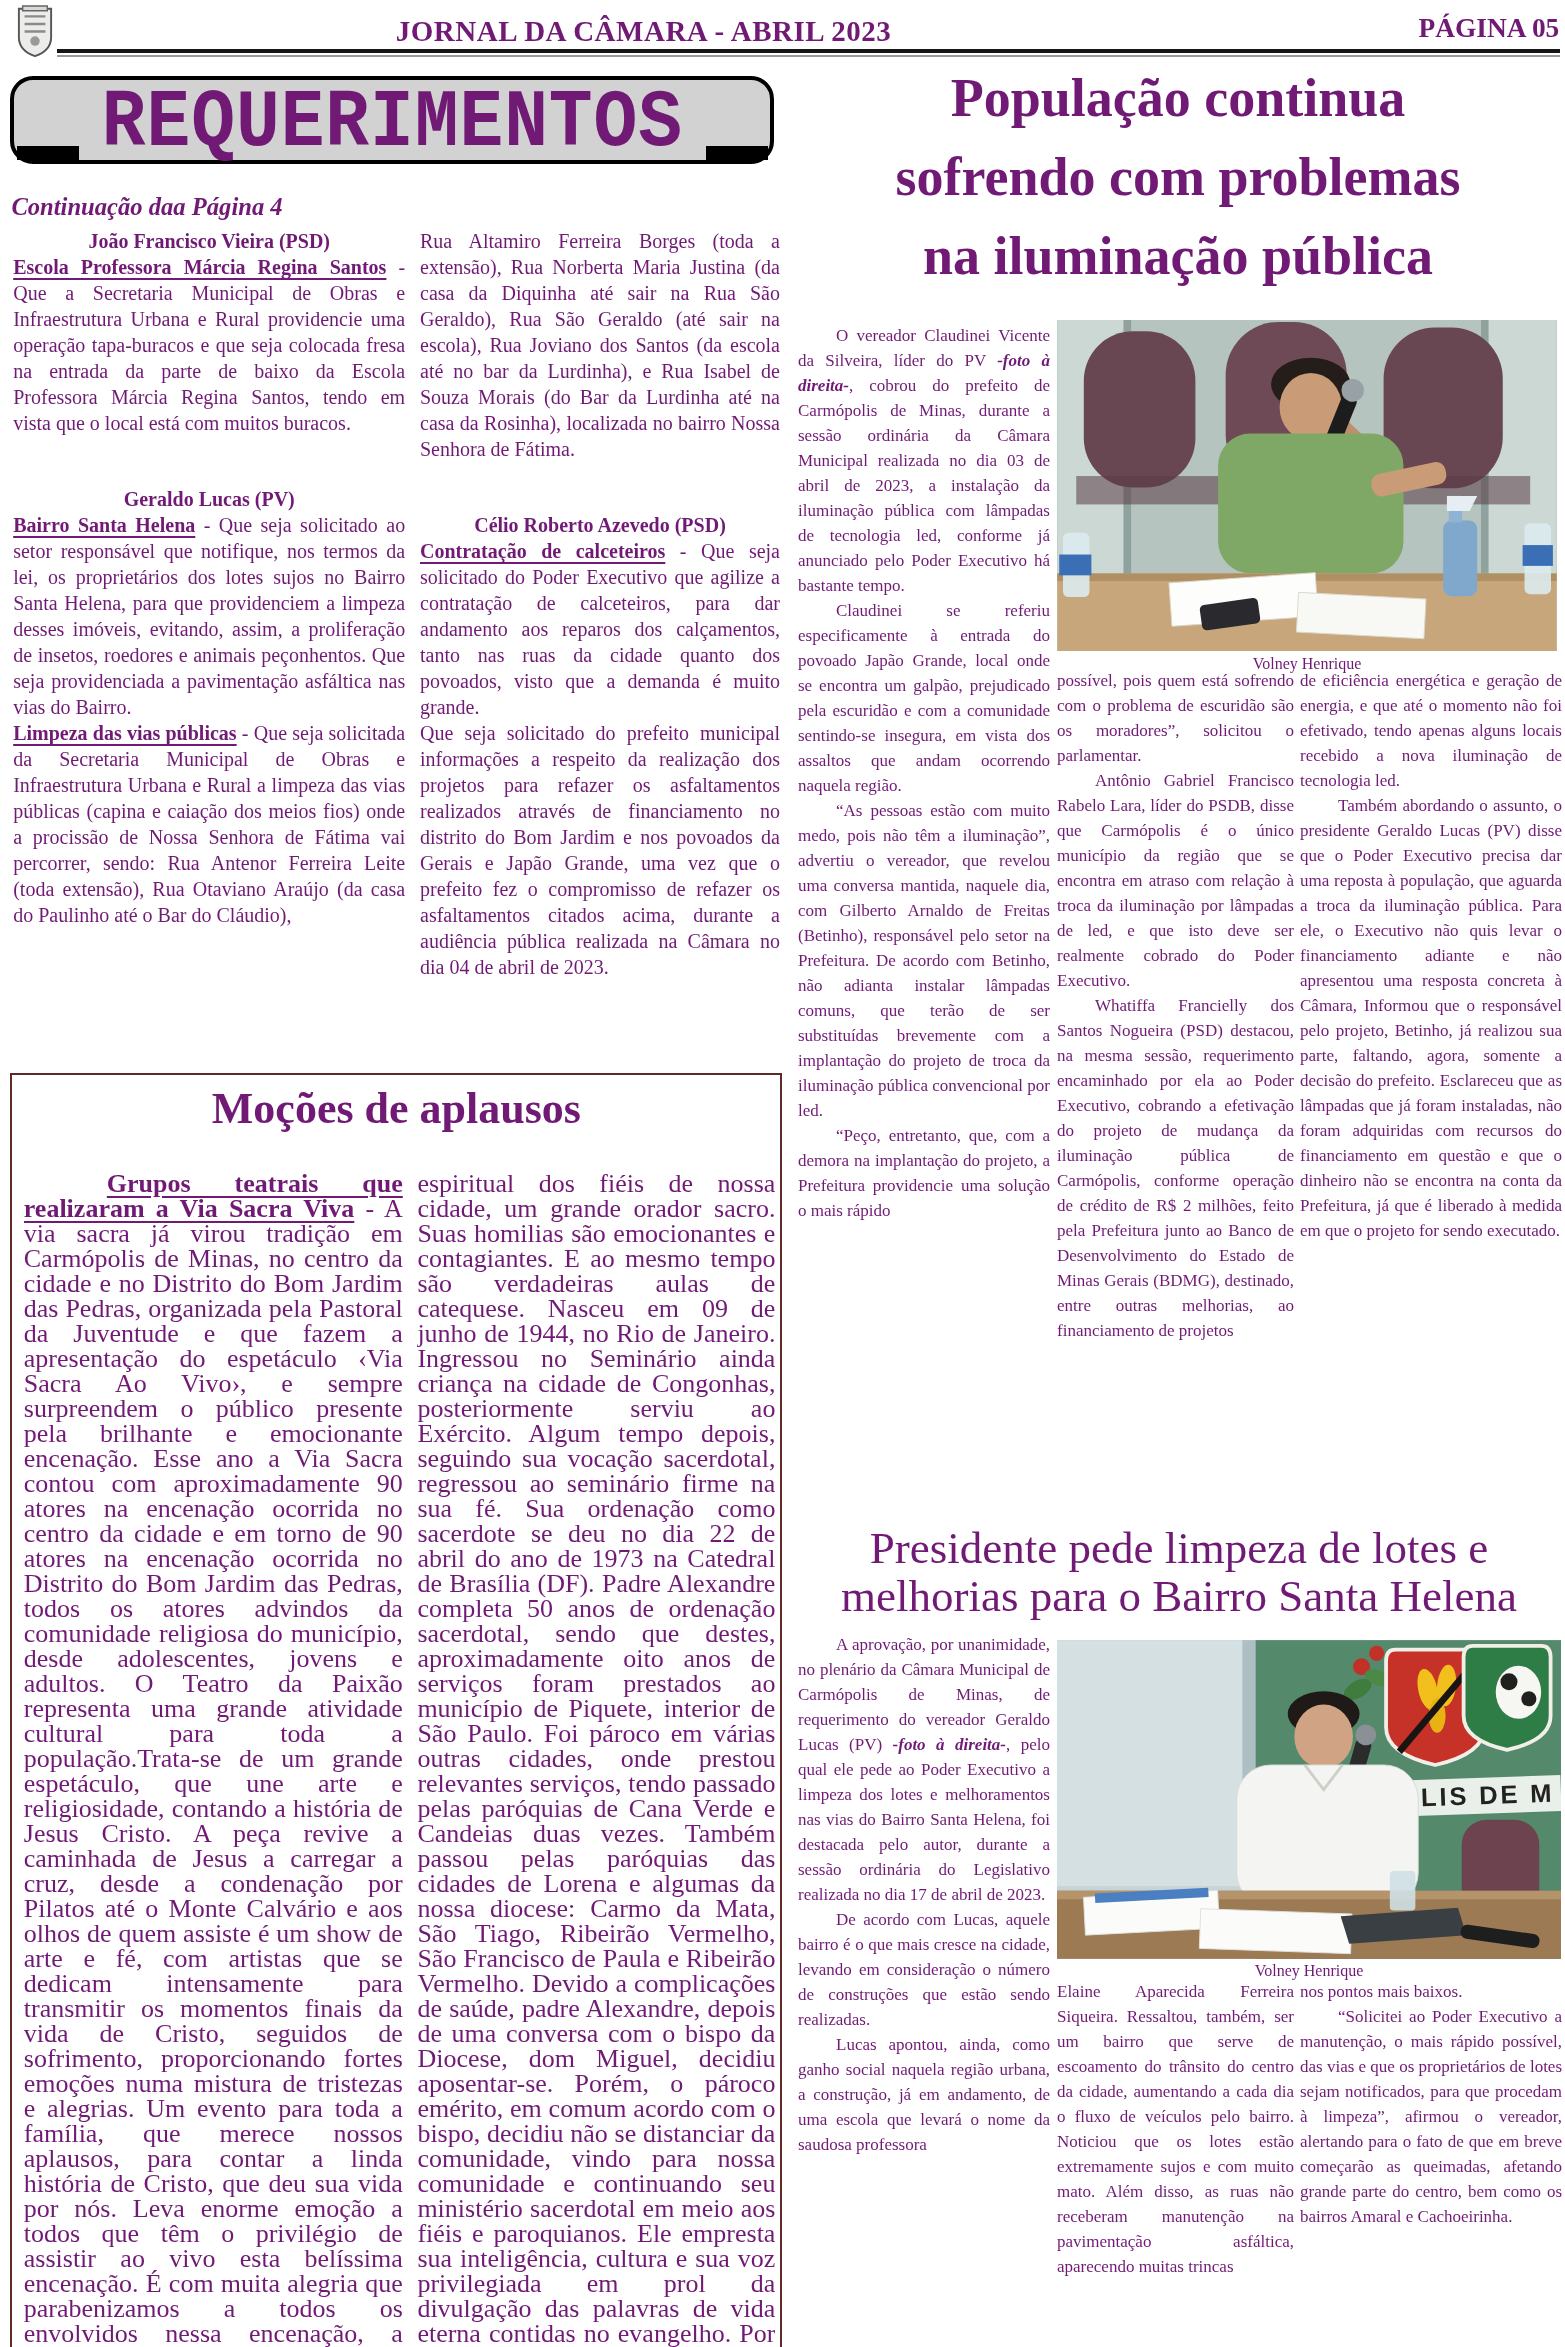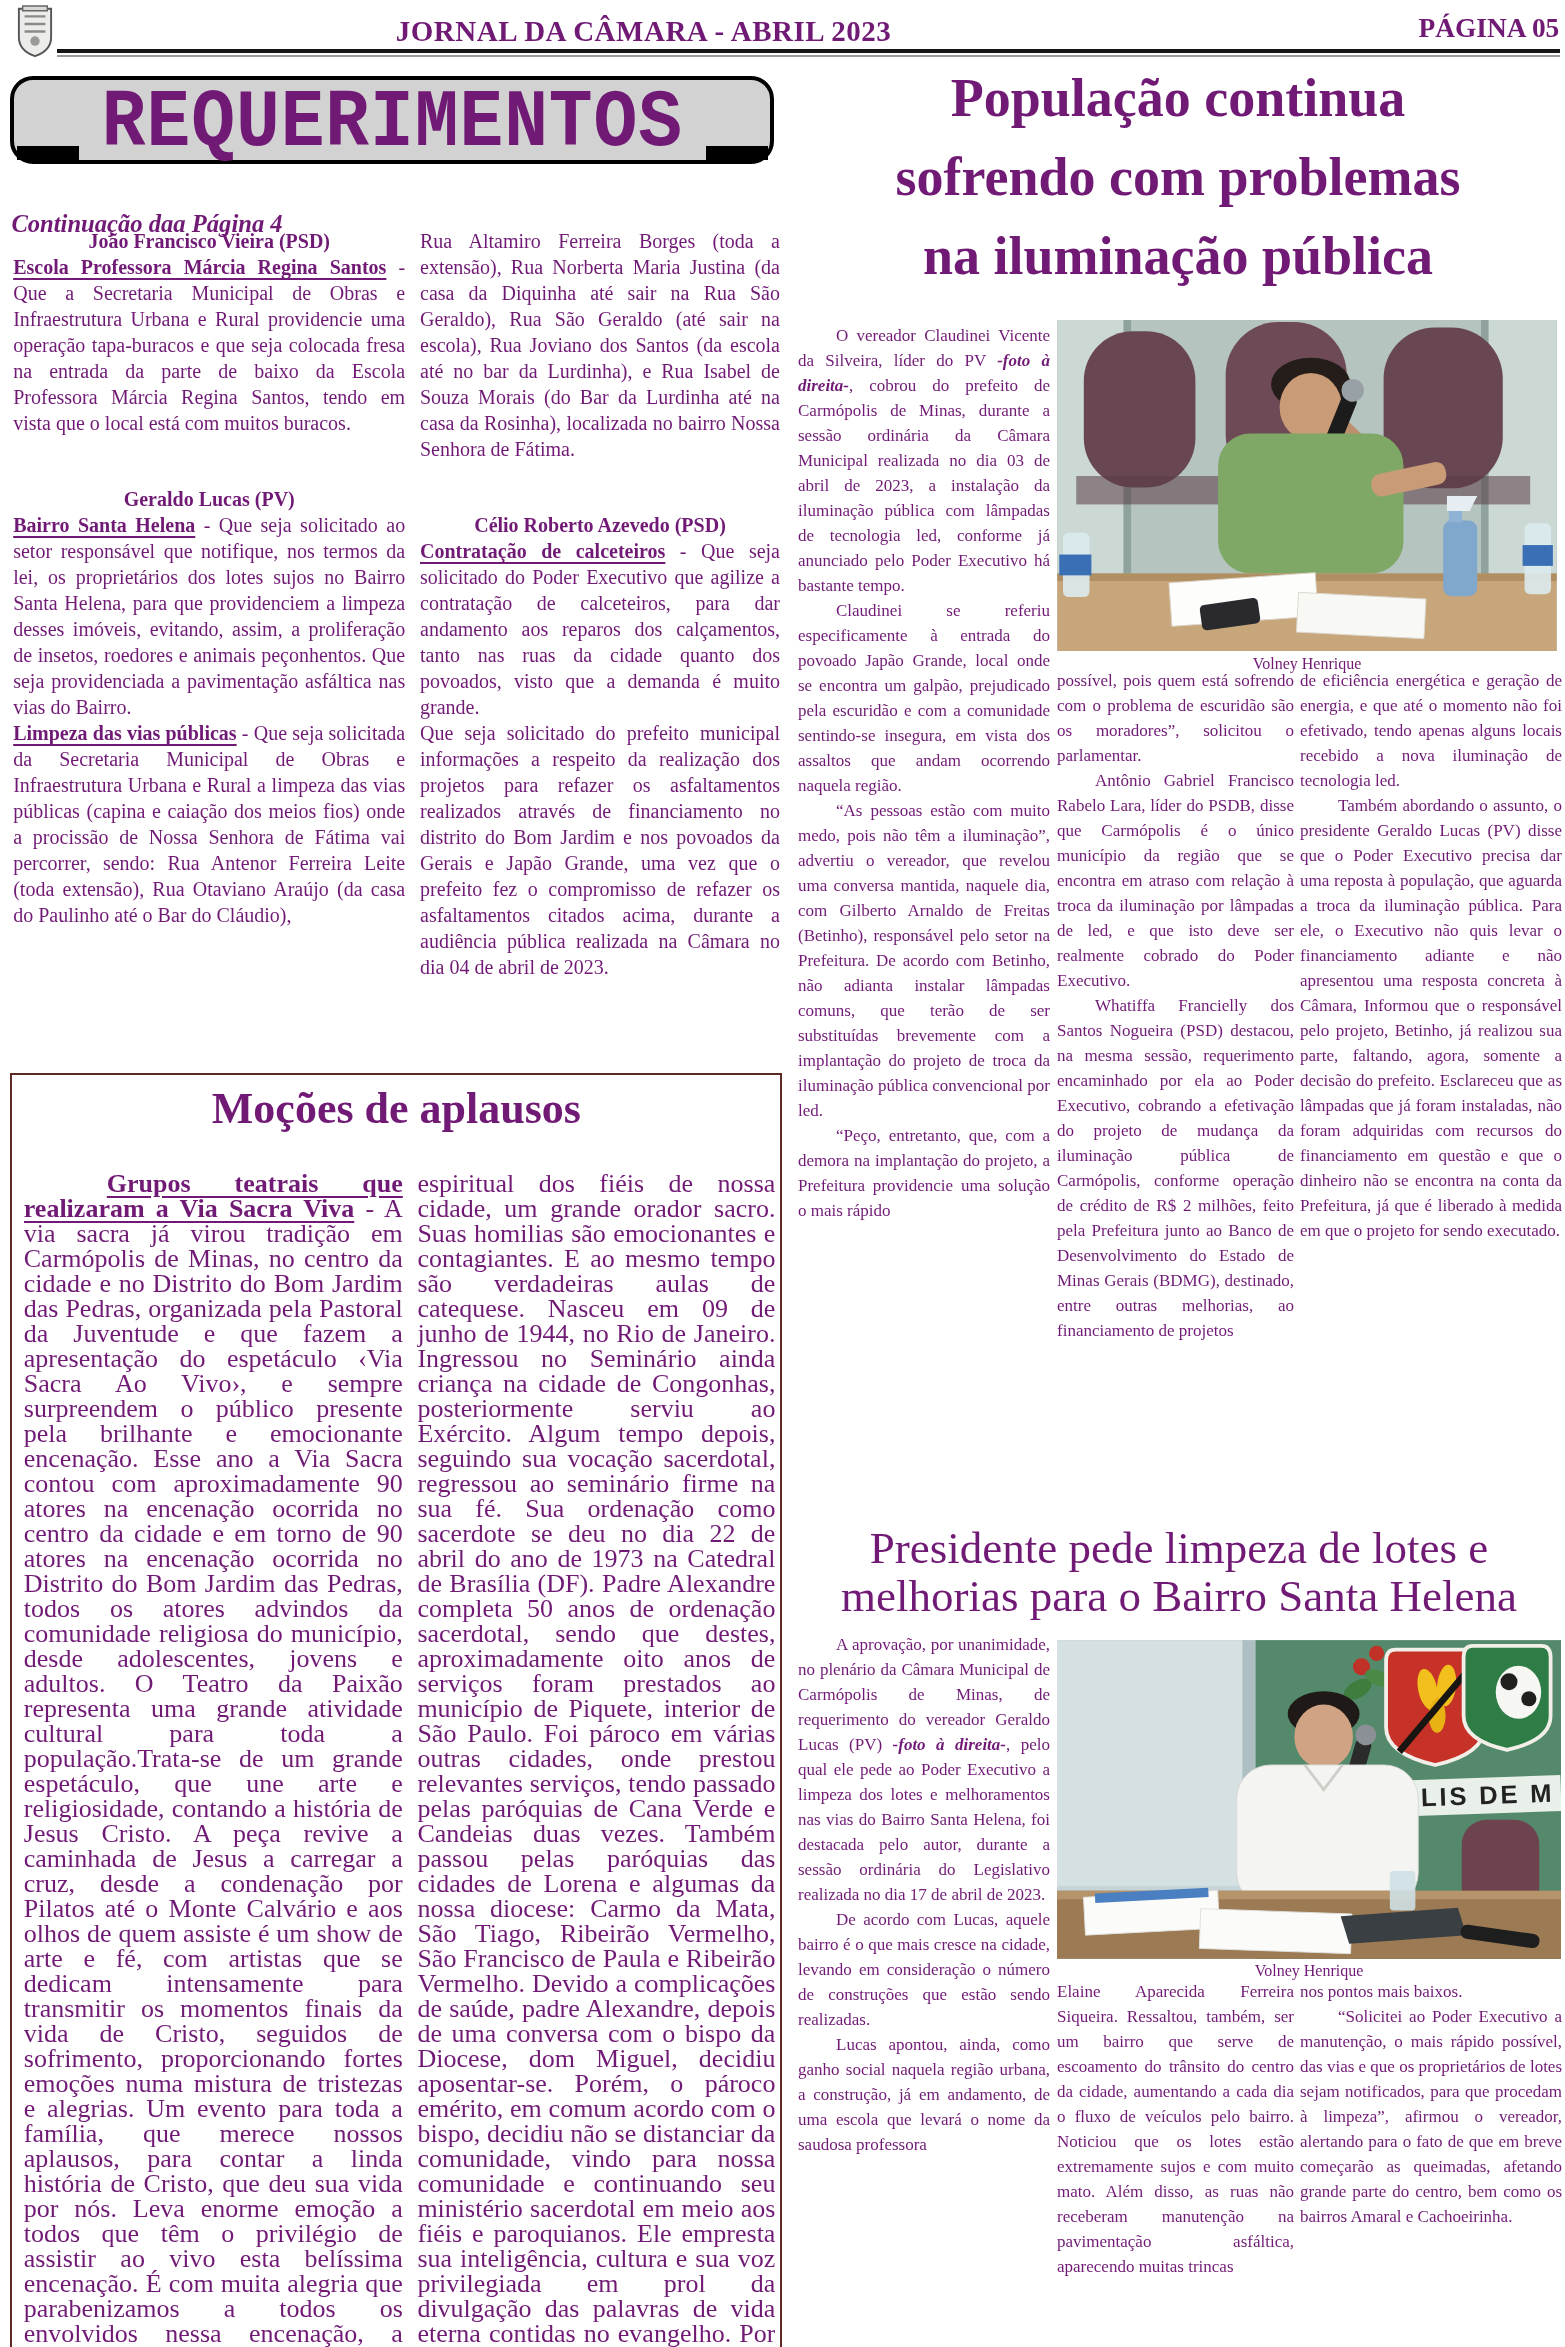--- a/index.html
+++ b/index.html
@@ -15,21 +15,21 @@
   .head-rule:after{content:"";position:absolute;left:0;top:5.7px;width:100%;height:1.9px;background:#9a9a9a;}
   .logo{position:absolute;left:15px;top:4.7px;}
 
   
   .banner{position:absolute;left:10.4px;top:76px;width:764px;height:88px;background:#d2d2d2;
         border:4.7px solid #000;border-radius:23px;box-sizing:border-box;
         display:flex;align-items:flex-end;justify-content:center;font-family:Liberation Mono, monospace;}
   .banner .dash{width:62px;height:14px;background:#000;margin:0 23px;flex:0 0 auto;}
   .banner .word{font-size:73px;font-weight:bold;letter-spacing:0.9px;line-height:1;
         transform:scaleY(1.12);white-space:nowrap;}
-  .continuation{position:absolute;left:11.4px;top:210px;font-size:24.6px;font-weight:bold;font-style:italic;}
+  .continuation{position:absolute;left:11.4px;top:193px;font-size:24.6px;font-weight:bold;font-style:italic;}
 
   
   .col{position:absolute;overflow:hidden;text-align:justify;}
   .col .para{margin:0;}
   .lb .col{font-size:20px;line-height:26px;}
   .rb .col{font-size:17px;line-height:25px;}
   .mz .col{font-size:26px;line-height:25px;margin-top:24px;}
   .para.h{text-align:center;font-weight:bold;}
   .para.mt2{margin-top:50px;}
   .para.ind{text-indent:38px;}

